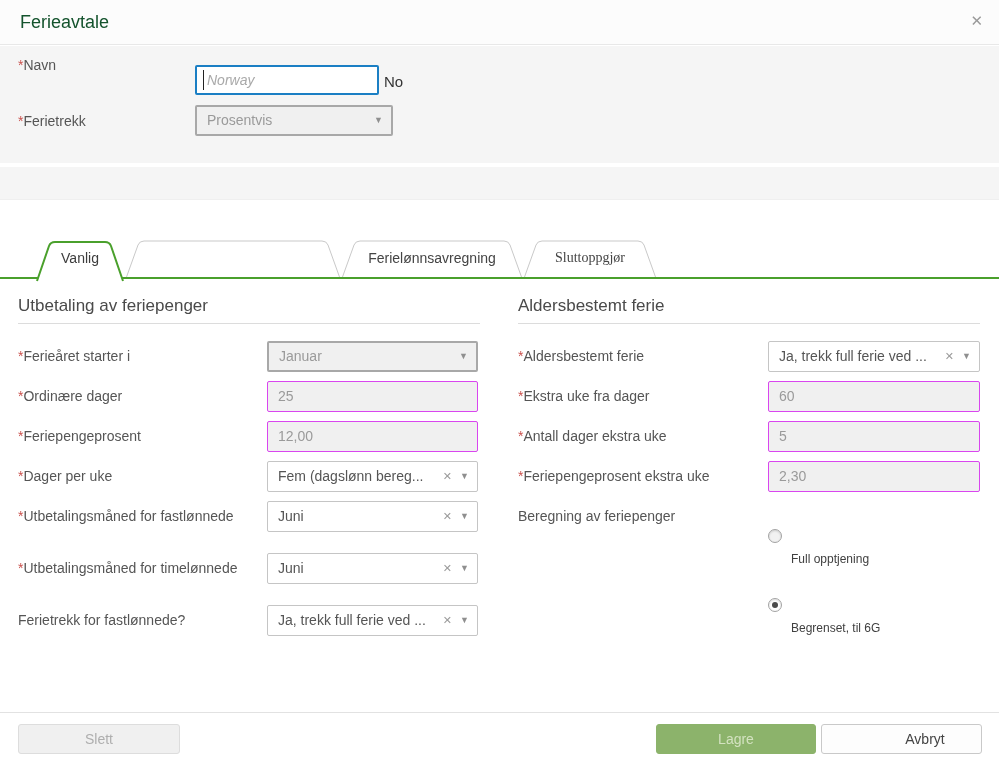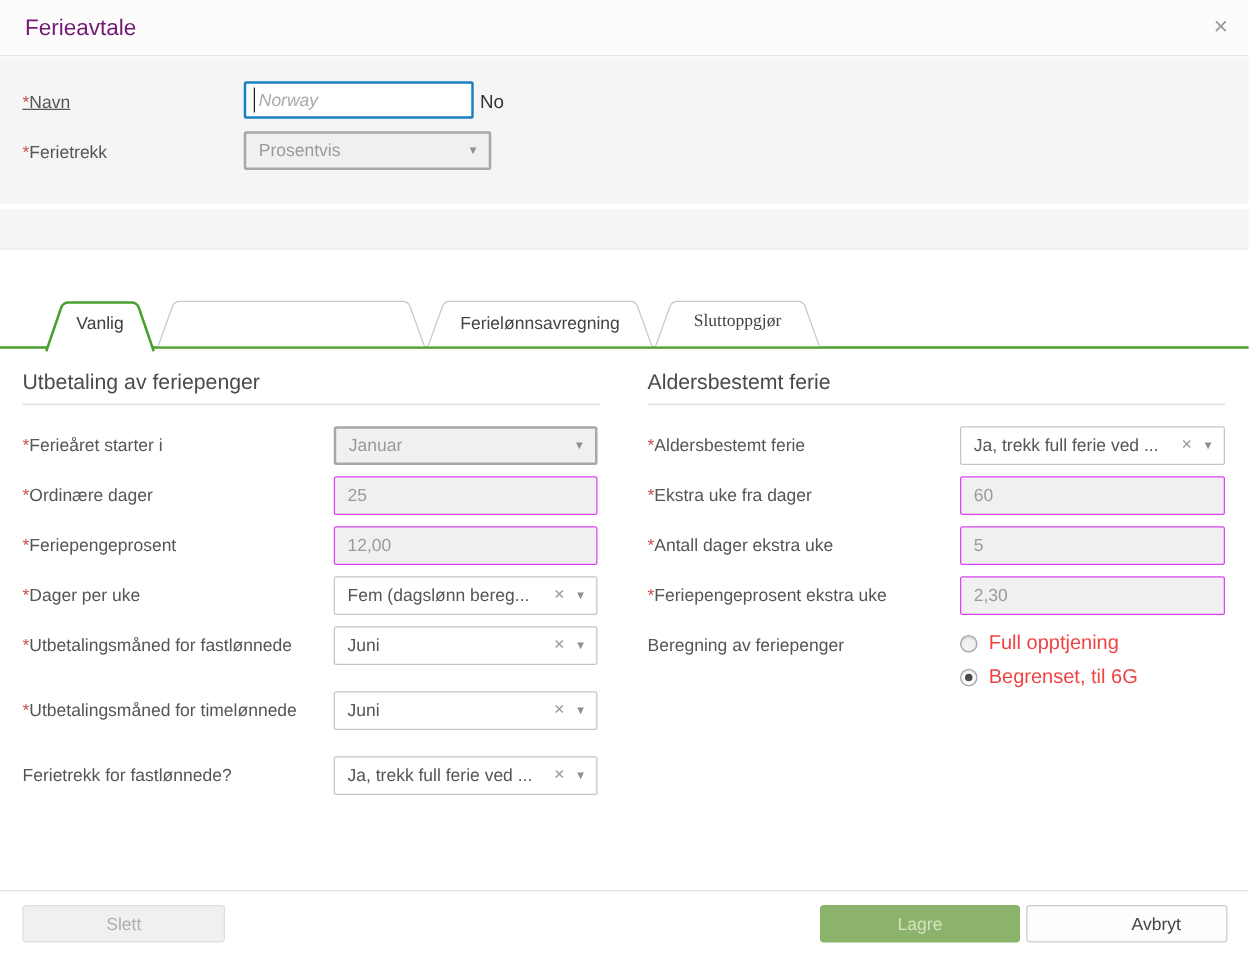--- a/index.html
+++ b/index.html
@@ -4,21 +4,21 @@
 <style>
   * { margin:0; padding:0; box-sizing:border-box; }
   html,body { width:999px; height:762px; }
   body {
     font-family:"Liberation Sans","DejaVu Sans",sans-serif;
     background:#ffffff; color:#555; font-size:14px; position:relative; overflow:hidden;
   }
 
   
   .dlg-header { position:absolute; top:0; left:0; right:0; height:45px; background:#fcfcfc; border-bottom:1px solid #e8e8e8; }
-  .dlg-title { position:absolute; left:20px; top:12px; font-size:18px; color:#701a75;text-align:right; }
+  .dlg-title { position:absolute; left:20px; top:12px; font-size:18px; color:#14532d;text-align:right; }
   .dlg-close { position:absolute; right:16px; top:12px; font-size:15px; color:#9a9a9a; cursor:pointer; }
 
   
   .band1 { position:absolute; top:46px; left:0; right:0; height:117px; background:#f5f5f5; }
   .band2 { position:absolute; top:167px; left:0; right:0; height:33px; background:#f5f5f5; border-bottom:1px solid #efefef; }
 
   .tf-label { position:absolute; left:18px; font-size:14px; color:#555; }
   .req { color:#c9504c; }
 
   .input-focused { position:absolute; left:195px; top:19px; width:184px; height:30px; border:2px solid #1b7fc4; background:#fff; border-radius:2px; }
@@ -63,39 +63,39 @@
   .caret-down { position:absolute; right:8px; top:0; height:100%; line-height:29px; color:#8f8f8f; font-size:9px; cursor:pointer; }
   .dis-select .caret-down, .dis-select-top .caret-down { line-height:27px; }
 
   
   .radio-group { padding-top:5px; }
   .radio-opt { display:flex; align-items:center; margin-bottom:9px; cursor:pointer; }
   .radio-circle { width:14px; height:14px; border-radius:50%; border:1px solid #a3a3a3; background:#f1f1f1; box-shadow:inset 0 1px 2px rgba(0,0,0,0.15); margin-right:9px; position:relative; flex-shrink:0; }
   .radio-dot { display:none; position:absolute; left:3px; top:3px; width:6px; height:6px; border-radius:50%; background:#4a4a4a; }
   .radio-opt[data-checked="true"] .radio-circle { background:#fff; }
   .radio-opt[data-checked="true"] .radio-dot { display:block; }
-  .radio-label { color:#ef4444; font-size:16px; }
+  .radio-label { color:#404040; font-size:12px;margin-top:46px; }
 
   
   .footer { position:absolute; top:712px; left:0; right:0; height:50px; background:#fff; border-top:1px solid #e2e2e2; }
   .btn { position:absolute; top:11px; height:30px; border-radius:3px; font-size:14px; text-align:center; line-height:28px; cursor:pointer; }
   .btn-slett { left:18px; width:162px; background:#f0f0f0; border:1px solid #ddd; color:#aeaeae; }
   .btn-lagre { left:656px; width:160px; background:#8cb36b; border:1px solid #8cb36b; color:#d3e2c0; }
   .btn-avbryt { left:821px; width:161px; background:#fdfdfd; border:1px solid #c9c9c9; color:#444;padding-left:47px; }
 </style>
 </head>
 <body>
 
 <div class="dlg-header">
   <div class="dlg-title">Ferieavtale</div>
   <div class="dlg-close">✕</div>
 </div>
 
 <div class="band1">
-  <div class="tf-label" style="top:27px;text-decoration:underline;"><span class="req">*</span><span>Navn</span></div>
+  <div class="tf-label" style="top:11px;"><span class="req">*</span><span>Navn</span></div>
   <div class="input-focused">
     <input type="text" placeholder="Norway" style="">
     <span class="text-caret"></span>
   </div>
   <div class="tf-suffix">No</div>
 
   <div class="tf-label" style="top:67px;"><span class="req">*</span><span>Ferietrekk</span></div>
   <div class="dis-select-top">
     <span>Prosentvis</span>
     <span class="caret-down">▼</span>

